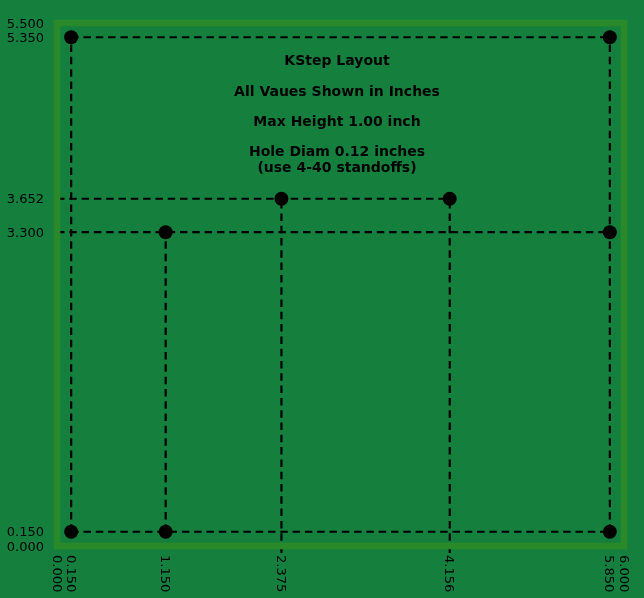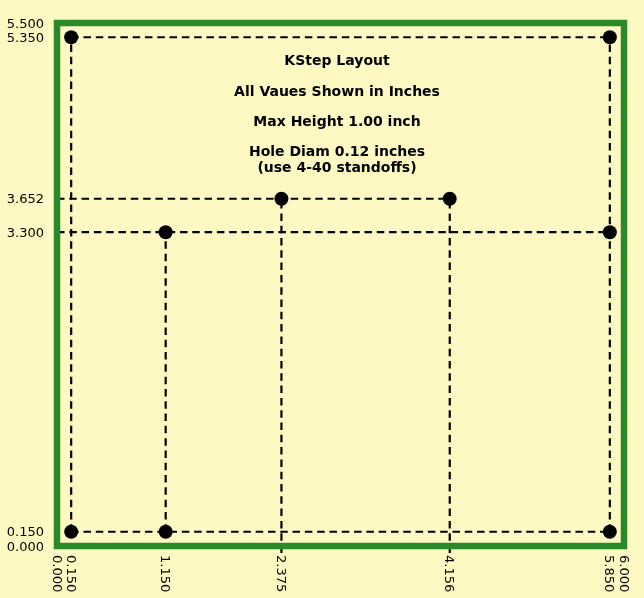--- a/index.html
+++ b/index.html
@@ -1,20 +1,20 @@
 <!DOCTYPE html>
 <html><head>
 <meta charset="utf-8">
 <style>
   html, body { margin: 0; padding: 0; background: #ffffff; }
   .figure {
     position: relative;
     width: 644px;
     height: 598px;
-    background: #fef9c3;
+    background: #15803d;
     font-family: "DejaVu Sans", sans-serif;
     overflow: hidden;
   }
   .figure svg { position: absolute; left: 0; top: 0; }
   text { fill: #000000; }
 </style>
 </head>
 <body>
 
 <div class="figure">

